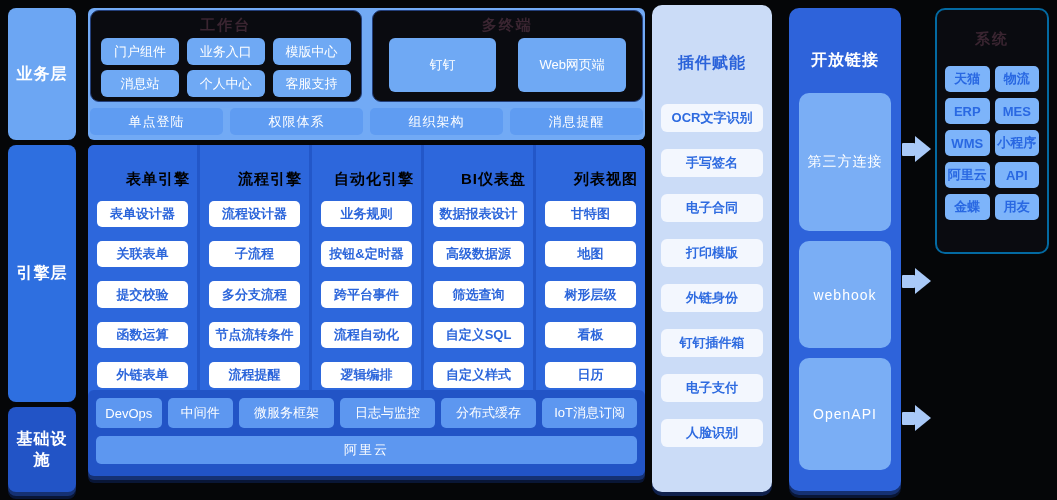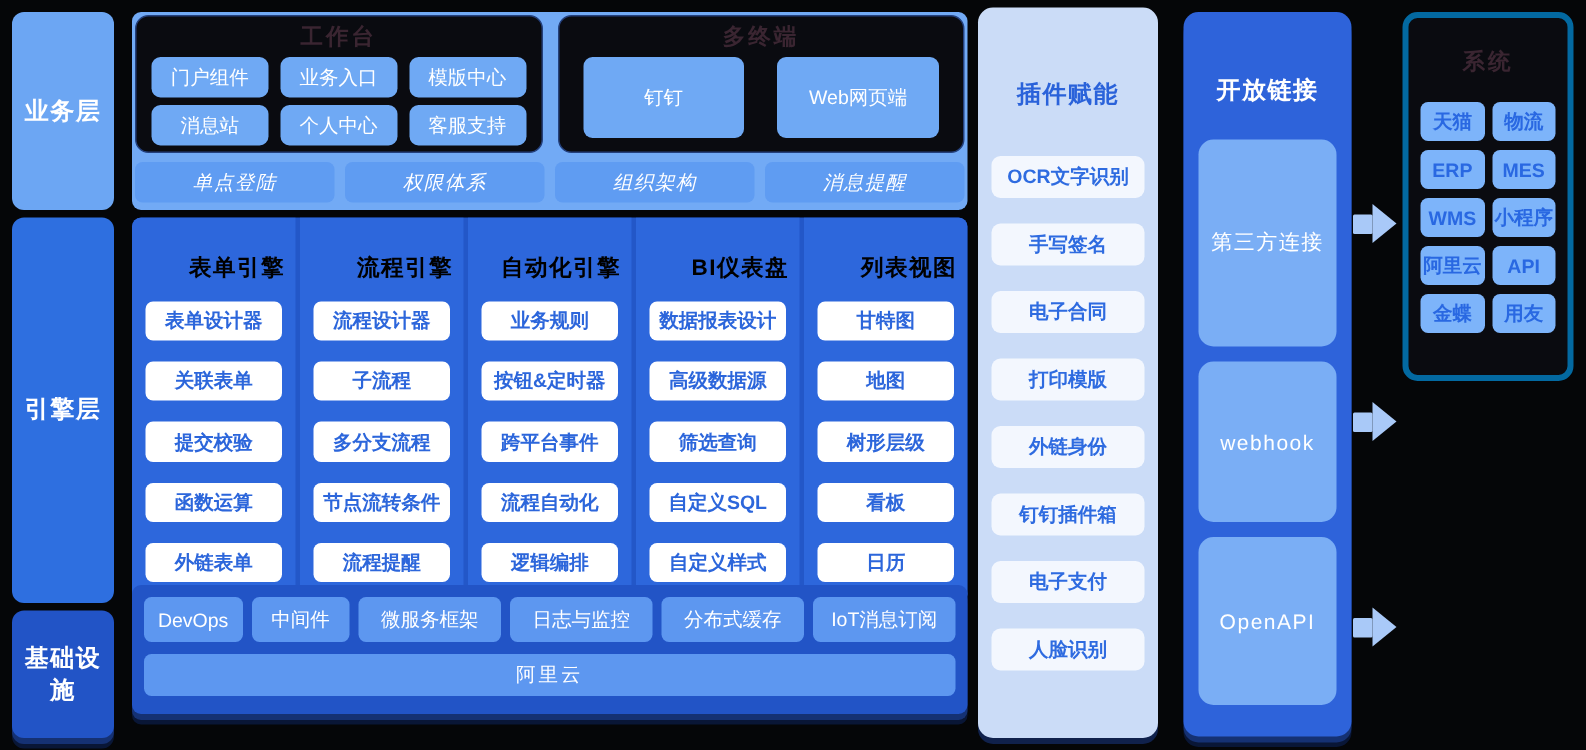--- a/index.html
+++ b/index.html
@@ -20,21 +20,21 @@
     box-sizing:border-box;padding:6px 10px;flex:1;}
   .dark-title{color:#3a2531;font-weight:bold;font-size:15px;text-align:center;height:16px;
     line-height:16px;margin-bottom:5px;letter-spacing:2px;}
   .wb-grid{display:grid;grid-template-columns:repeat(3,1fr);gap:5px 8px;}
   .blue-btn{background:#6fa9f4;color:#fff;border-radius:6px;height:27px;font-size:13px;
     display:flex;align-items:center;justify-content:center;}
   .term-grid{display:grid;grid-template-columns:1fr 1fr;gap:5px 22px;padding:0 6px;}
   .term-grid .blue-btn{height:54px;}
   .band-row2{display:flex;gap:7px;margin-top:6px;}
   .band-row2 .cell{flex:1;background:#5f9cf2;color:#fff;font-size:13px;height:27px;
-    border-radius:5px;display:flex;align-items:center;justify-content:center;letter-spacing:1px;font-style:italic;}
+    border-radius:5px;display:flex;align-items:center;justify-content:center;letter-spacing:1px;}
   
   .engine{position:absolute;left:88px;top:145px;width:557px;height:257px;background:#2357c8;
     border-radius:6px;display:flex;gap:3px;overflow:hidden;}
   .ecol{flex:1;background:#2d67dc;box-sizing:border-box;padding:8px 7px 0 7px;display:flex;flex-direction:column;}
   .ecol-title{color:#000000;font-weight:bold;font-size:15px;text-align:right;height:28px;
     line-height:28px;margin-bottom:8px;letter-spacing:1px;margin-top:12px;}
   .white-btn{background:#ffffff;color:#2c66db;font-weight:bold;font-size:13px;border-radius:5px;
     height:27px;margin:0 2px 14px 2px;display:flex;align-items:center;justify-content:center;}
   
   .infra{position:absolute;left:88px;top:390px;width:557px;height:86px;background:#2254c6;
@@ -63,21 +63,21 @@
     display:flex;align-items:center;justify-content:center;}
   .ol-1{margin-top:22px;height:138px;}
   .ol-2{margin-top:10px;height:107px;}
   .ol-3{margin-top:10px;height:112px;}
   
   .arrow{position:absolute;left:902px;display:flex;align-items:center;}
   .arrow .stem{width:13px;height:13px;background:#a9c9f8;border-radius:1px;}
   .arrow .head{width:0;height:0;border-top:13px solid transparent;border-bottom:13px solid transparent;
     border-left:16px solid #a9c9f8;}
   
-  .ext-box{position:absolute;left:935px;width:114px;background:#0a0b10;border:4px solid #0369a1;
+  .ext-box{position:absolute;left:935px;width:114px;background:#0a0b10;border:2px solid #0369a1;
     border-radius:10px;box-sizing:border-box;padding:8px;}
   .ext-a{top:8px;height:246px;}
   .ext-b{top:262px;height:230px;box-shadow:0 4px 0 rgba(23,52,122,.9),0 7px 0 rgba(10,24,60,.9);}
   .ext-title{color:#3a2531;font-weight:bold;font-size:15px;text-align:center;margin:12px 0 17px 0;letter-spacing:2px;}
   .ext-grid{display:grid;grid-template-columns:1fr 1fr;gap:6px 5px;}
   .ext-item{background:#7db4fa;color:#2968e2;font-weight:bold;font-size:13px;height:26px;
     border-radius:5px;display:flex;align-items:center;justify-content:center;}
   .ext-dots{margin:10px auto 0 auto;width:72px;}
 </style>
 </head>

